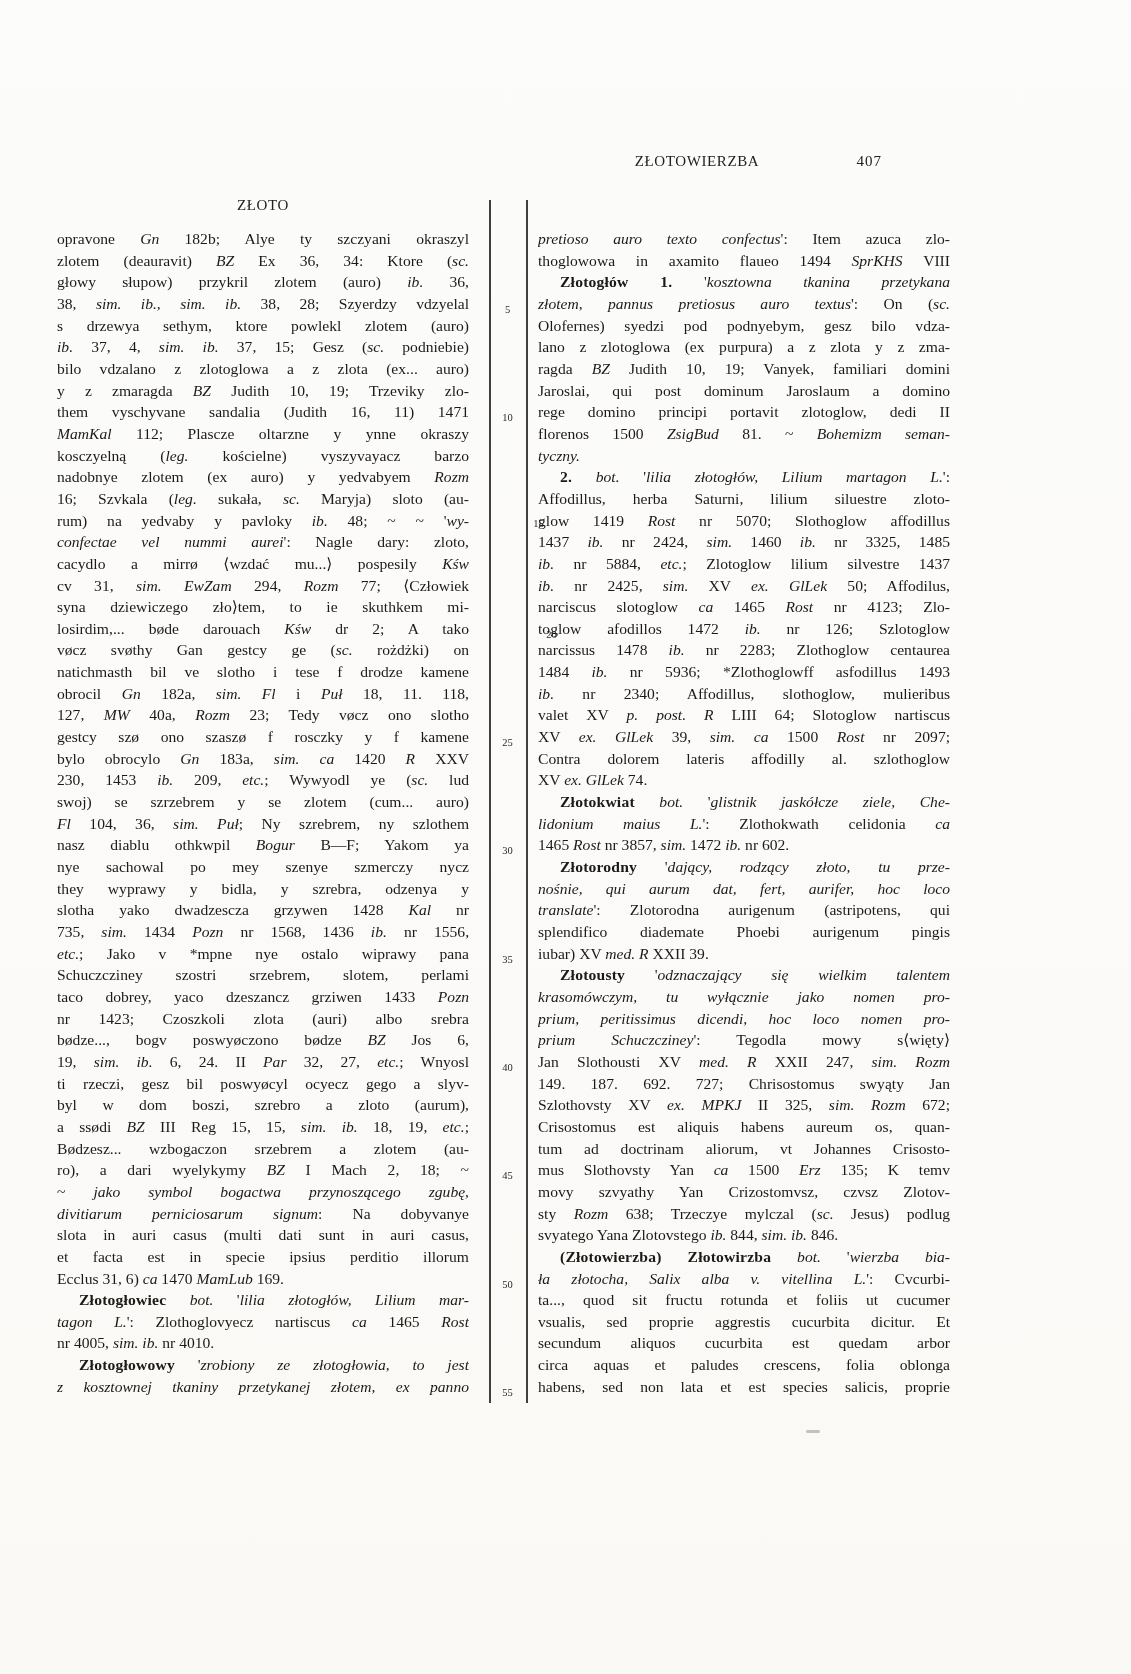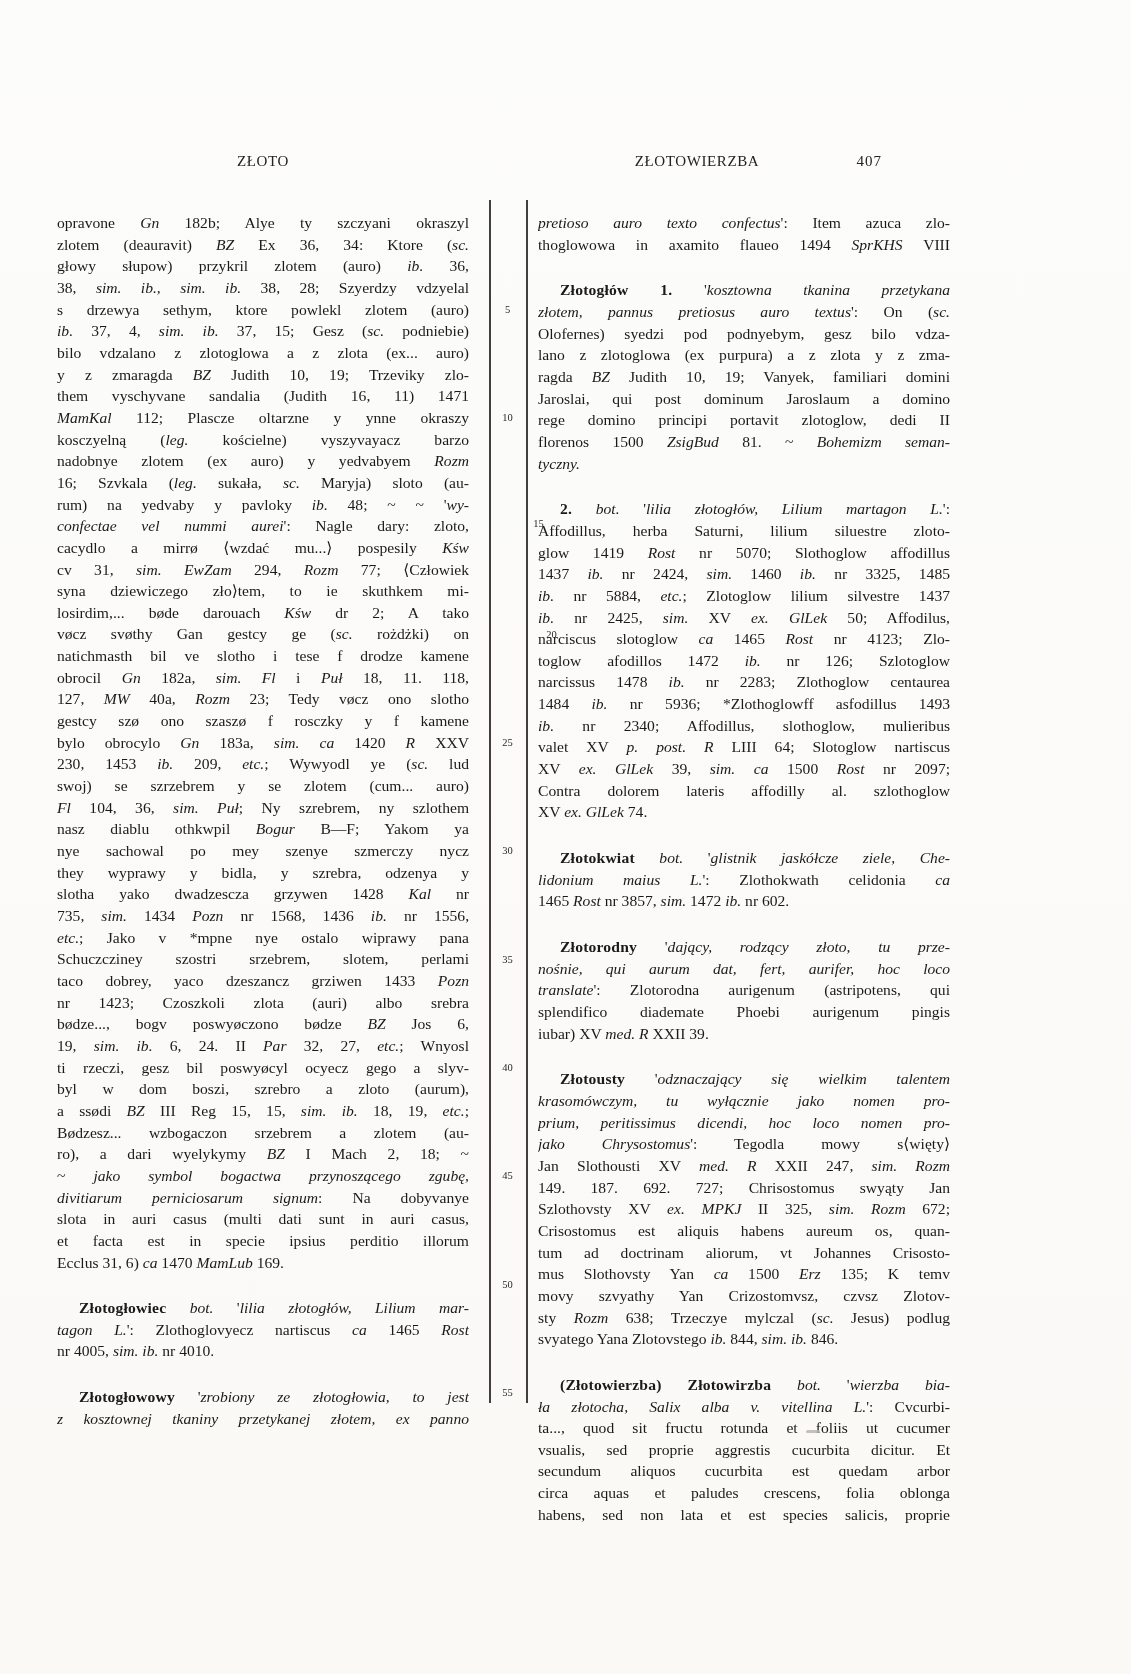--- a/index.html
+++ b/index.html
@@ -8,42 +8,42 @@
     background:#f4f3f0;
     font-family:"Liberation Serif","DejaVu Serif","DejaVu Sans",serif;
   }
   .page{
     position:relative;width:1131px;height:1674px;
     background:linear-gradient(180deg,#fcfcfa 0%,#fbfaf8 60%,#faf9f6 100%);
     color:#1c1a17;
   }
   
   .hdr{position:absolute;top:153px;font-size:15px;letter-spacing:0.6px;color:#24221f;}
-  .hdr-left{left:57px;width:412px;text-align:center;}
+  .hdr-left{left:57px;width:412px;text-align:center;margin-top:44px;}
   .hdr-right{left:538px;width:318px;text-align:center;}
   .hdr-num{left:838px;width:44px;text-align:right;letter-spacing:1px;}
   
   .rule{position:absolute;top:200px;height:1203px;width:1.6px;background:#43403c;}
   .rule-a{left:489px;}
   .rule-b{left:526px;}
   
   .gnum{
     position:absolute;left:489px;width:37px;text-align:center;
     font-size:10.5px;color:#2b2926;line-height:12px;
   }
   
-  .col{position:absolute;top:212px;width:412px;}
+  .col{position:absolute;top:228px;width:412px;}
   .col-left{left:57px;}
   .col-right{left:538px;}
   .tline{
     height:21.67px;line-height:21.4px;font-size:15.6px;
     text-align:justify;text-align-last:justify;
     overflow:hidden;white-space:normal;color:#1c1a17;
   }
-  .tline.ind{padding-left:22px;box-sizing:border-box;margin-top:24px;}
+  .tline.ind{padding-left:22px;box-sizing:border-box;}
   .tline.endl{text-align-last:left;}
   .it{font-style:italic;}
   .bd{font-weight:bold;letter-spacing:0.2px;}
   
   .speck{position:absolute;left:806px;top:1430px;width:14px;height:3px;background:#b7b3ac;border-radius:2px;opacity:0.8;}
 </style>
 </head>
 <body>
 
 <div class="page">
@@ -156,21 +156,21 @@
       <div class="tline"><span class="it">lidonium maius L.</span><span>': Zlothokwath celidonia </span><span class="it">ca</span></div>
       <div class="tline endl"><span>1465 </span><span class="it">Rost</span><span> nr 3857, </span><span class="it">sim.</span><span> 1472 </span><span class="it">ib.</span><span> nr 602.</span></div>
       <div class="tline ind"><span class="bd">Złotorodny</span><span> '</span><span class="it">dający, rodzący złoto, tu prze-</span></div>
       <div class="tline"><span class="it">nośnie, qui aurum dat, fert, aurifer, hoc loco</span></div>
       <div class="tline"><span class="it">translate</span><span>': Zlotorodna aurigenum (astripotens, qui</span></div>
       <div class="tline"><span>splendifico diademate Phoebi aurigenum pingis</span></div>
       <div class="tline endl"><span>iubar) XV </span><span class="it">med. R</span><span> XXII 39.</span></div>
       <div class="tline ind"><span class="bd">Złotousty</span><span> '</span><span class="it">odznaczający się wielkim talentem</span></div>
       <div class="tline"><span class="it">krasomówczym, tu wyłącznie jako nomen pro-</span></div>
       <div class="tline"><span class="it">prium, peritissimus dicendi, hoc loco nomen pro-</span></div>
-      <div class="tline"><span class="it">jako Chrysostomus</span><span>': Tegodla mowy s⟨więty⟩</span></div>
+      <div class="tline"><span class="it">prium Schuczcziney</span><span>': Tegodla mowy s⟨więty⟩</span></div>
       <div class="tline"><span>Jan Slothousti XV </span><span class="it">med. R</span><span> XXII 247, </span><span class="it">sim. Rozm</span></div>
       <div class="tline"><span>149. 187. 692. 727; Chrisostomus swyąty Jan</span></div>
       <div class="tline"><span>Szlothovsty XV </span><span class="it">ex. MPKJ</span><span> II 325, </span><span class="it">sim. Rozm</span><span> 672;</span></div>
       <div class="tline"><span>Crisostomus est aliquis habens aureum os, quan-</span></div>
       <div class="tline"><span>tum ad doctrinam aliorum, vt Johannes Crisosto-</span></div>
       <div class="tline"><span>mus Slothovsty Yan </span><span class="it">ca</span><span> 1500 </span><span class="it">Erz</span><span> 135; K temv</span></div>
       <div class="tline"><span>movy szvyathy Yan Crizostomvsz, czvsz Zlotov-</span></div>
       <div class="tline"><span>sty </span><span class="it">Rozm</span><span> 638; Trzeczye mylczal (</span><span class="it">sc.</span><span> Jesus) podlug</span></div>
       <div class="tline endl"><span>svyatego Yana Zlotovstego </span><span class="it">ib.</span><span> 844, </span><span class="it">sim. ib.</span><span> 846.</span></div>
       <div class="tline ind"><span class="bd">(Złotowierzba) Złotowirzba</span><span> </span><span class="it">bot.</span><span> '</span><span class="it">wierzba bia-</span></div>

